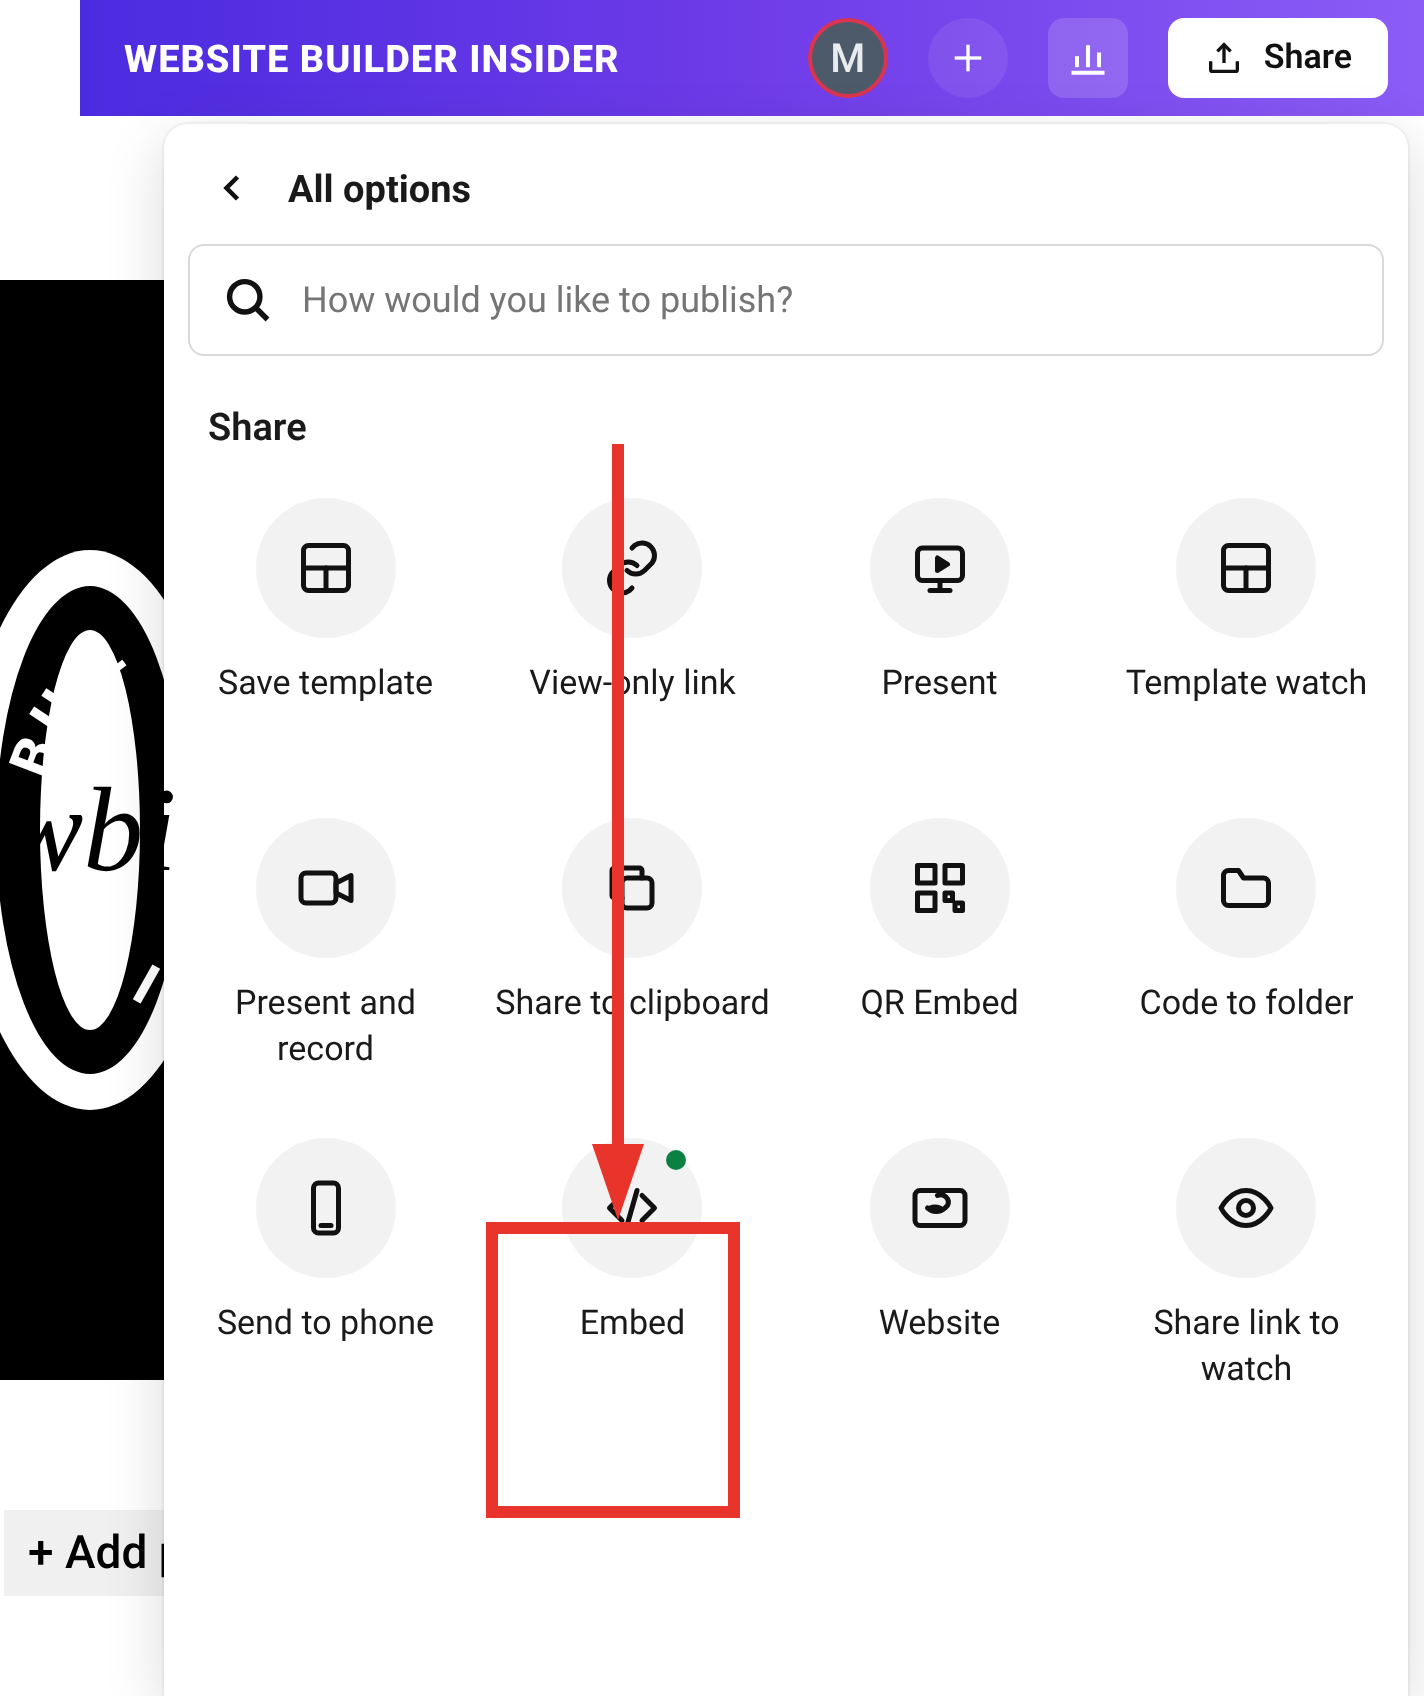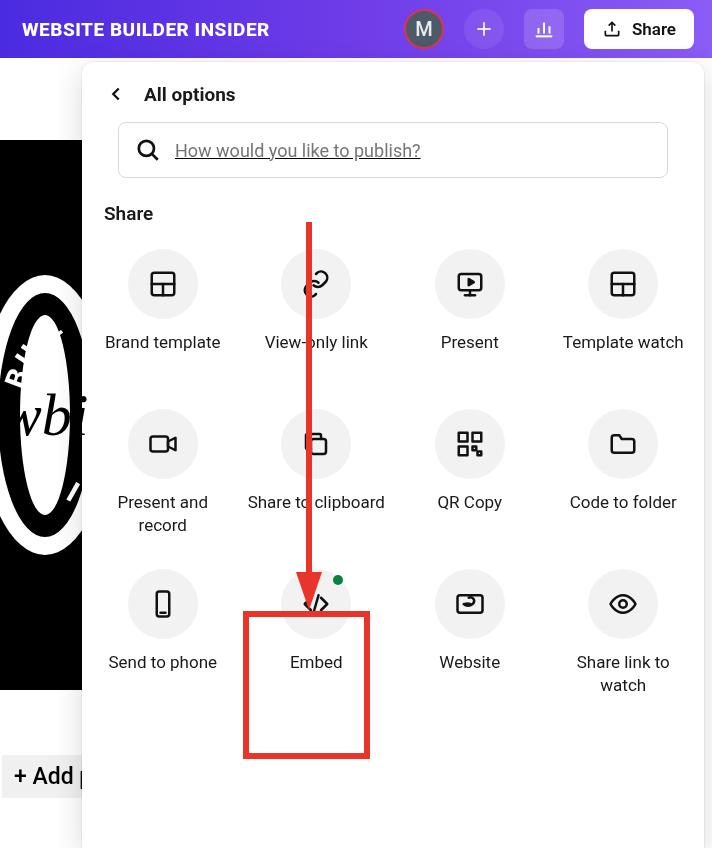--- a/index.html
+++ b/index.html
@@ -1,33 +1,33 @@
 <!DOCTYPE html>
 <html><head>
   <meta charset="utf-8">
   <style>
     * { margin: 0; padding: 0; box-sizing: border-box; font-family: -apple-system, BlinkMacSystemFont, 'Segoe UI', Roboto, sans-serif; }
     body { width: 712px; height: 848px; overflow: hidden; background: #fff; position: relative; }
-    .topbar { height: 58px; background: linear-gradient(90deg, #4b2be0 0%, #6f3ce8 50%, #8b5cf6 100%); display: flex; align-items: center; padding: 0 18px 0 22px; gap: 20px; }
+    .topbar { height: 58px; background: linear-gradient(90deg, #4b2be0 0%, #6f3ce8 50%, #8b5cf6 100%); display: flex; align-items: center; padding: 0 18px 0 22px; gap: 20px; margin-left: 40px; }
     .title { color: #fff; font-weight: 800; font-size: 19px; letter-spacing: 0.5px; flex: 1; }
     .avatar { width: 40px; height: 40px; border-radius: 50%; background: #4d5a6a; display: flex; align-items: center; justify-content: center; color: #e8ecef; font-size: 20px; font-weight: 500; border: 2px solid #d93550; }
     .icon-btn { width: 40px; height: 40px; border-radius: 50%; display: flex; align-items: center; justify-content: center; color: #fff; background: rgba(255,255,255,0.08); }
     .icon-btn.square { border-radius: 8px; background: rgba(255,255,255,0.15); }
     .share-btn { height: 40px; padding: 0 18px; background: #fff; border-radius: 8px; display: flex; align-items: center; gap: 10px; color: #111; font-weight: 600; font-size: 17px; }
     .canvas-area { position: absolute; left: -20px; top: 140px; width: 130px; }
     .design { width: 130px; height: 550px; background: #000; border-radius: 8px; overflow: hidden; display: flex; align-items: center; justify-content: center; }
     .logo-outer { width: 280px; height: 280px; background: #fff; border-radius: 50%; position: relative; display: flex; align-items: center; justify-content: center; }
     .logo-ring { position: absolute; inset: 18px; border: 22px solid #000; border-radius: 50%; }
     .logo-script { font-family: cursive; font-size: 60px; color: #000; font-style: italic; font-weight: 400; z-index: 2; text-align: center; }
     .add-page { position: absolute; left: 2px; bottom: 50px; background: #f0f0f0; padding: 8px 12px; font-size: 23px; font-weight: 500; }
     .panel { position: absolute; left: 82px; top: 62px; right: 8px; bottom: 0; background: #fff; border-radius: 12px 12px 0 0; box-shadow: 0 0 0 1px rgba(0,0,0,0.04), 0 8px 30px rgba(0,0,0,0.15); display: flex; flex-direction: column; justify-content: center; }
     .panel-head { display: flex; align-items: center; gap: 16px; padding: 20px 22px 16px 22px; }
     .back-chevron { width: 24px; height: 24px; display: flex; align-items: center; justify-content: center; }
     .panel-title { font-size: 19px; font-weight: 700; color: #1a1a1a; }
-    .search-wrap { padding: 0 36px; text-decoration: underline; }
+    .search-wrap { padding: 0 12px; }
     .search-inner { border: 1px solid #d9d9d9; border-radius: 8px; height: 56px; display: flex; align-items: center; padding: 0 16px; gap: 14px; }
     .search-inner input { border: none; outline: none; flex: 1; font-size: 18px; color: #666; width: 100%; }
     .scroll { flex: 1; overflow-y: scroll; margin-top: 10px; }
     .section-title { font-size: 19px; font-weight: 600; color: #1a1a1a; padding: 14px 22px 10px; }
     .grid { display: grid; grid-template-columns: repeat(4, 1fr); gap: 8px 4px; padding: 4px 6px; }
     .opt { display: flex; flex-direction: column; align-items: center; gap: 12px; padding: 10px 4px 14px; position: relative; cursor: pointer; }
     .opt-icon { width: 70px; height: 70px; border-radius: 50%; background: #f2f2f2; display: flex; align-items: center; justify-content: center; position: relative; }
     .dot { position: absolute; top: 6px; right: 8px; width: 10px; height: 10px; background: #0b8043; border-radius: 50%; }
     .opt-label { font-size: 17px; color: #1a1a1a; text-align: center; min-height: 46px; line-height: 1.35; padding: 0 2px; font-weight: 400; }
     .highlight { position: absolute; border: 6px solid #e8342b; pointer-events: none; }
@@ -105,21 +105,21 @@
     <div class="section-title">Share</div>
     <div class="grid" id="grid">
         <div class="opt">
           <div class="opt-icon">
             <svg width="30" height="30" viewBox="0 0 24 24" fill="none" stroke="#111" stroke-width="2" stroke-linecap="round" stroke-linejoin="round">
               <rect x="3" y="3" width="18" height="18" rx="2"></rect>
               <line x1="3" y1="12" x2="21" y2="12"></line>
               <line x1="12" y1="12" x2="12" y2="21"></line>
             </svg>
           </div>
-          <div class="opt-label">Brand template</div>
+          <div class="opt-label">Save template</div>
         </div>
         <div class="opt">
           <div class="opt-icon">
             <svg width="30" height="30" viewBox="0 0 24 24" fill="none" stroke="#111" stroke-width="2" stroke-linecap="round" stroke-linejoin="round">
               <path d="M10 13a5 5 0 007 0l3-3a5 5 0 00-7-7l-1 1"></path>
               <path d="M14 11a5 5 0 00-7 0l-3 3a5 5 0 007 7l1-1"></path>
             </svg>
           </div>
           <div class="opt-label">View-only link</div>
         </div>
@@ -165,21 +165,21 @@
         <div class="opt">
           <div class="opt-icon">
             <svg width="30" height="30" viewBox="0 0 24 24" fill="none" stroke="#111" stroke-width="2" stroke-linecap="round" stroke-linejoin="round">
               <rect x="3" y="3" width="7" height="7"></rect>
               <rect x="14" y="3" width="7" height="7"></rect>
               <rect x="3" y="14" width="7" height="7"></rect>
               <rect x="14" y="14" width="3" height="3"></rect>
               <rect x="18" y="18" width="3" height="3"></rect>
             </svg>
           </div>
-          <div class="opt-label">QR Copy</div>
+          <div class="opt-label">QR Embed</div>
         </div>
         <div class="opt">
           <div class="opt-icon">
             <svg width="30" height="30" viewBox="0 0 24 24" fill="none" stroke="#111" stroke-width="2" stroke-linecap="round" stroke-linejoin="round">
               <path d="M3 7a2 2 0 012-2h4l2 3h8a2 2 0 012 2v7a2 2 0 01-2 2H5a2 2 0 01-2-2z"></path>
             </svg>
           </div>
           <div class="opt-label">Code to folder</div>
         </div>
         <div class="opt">

